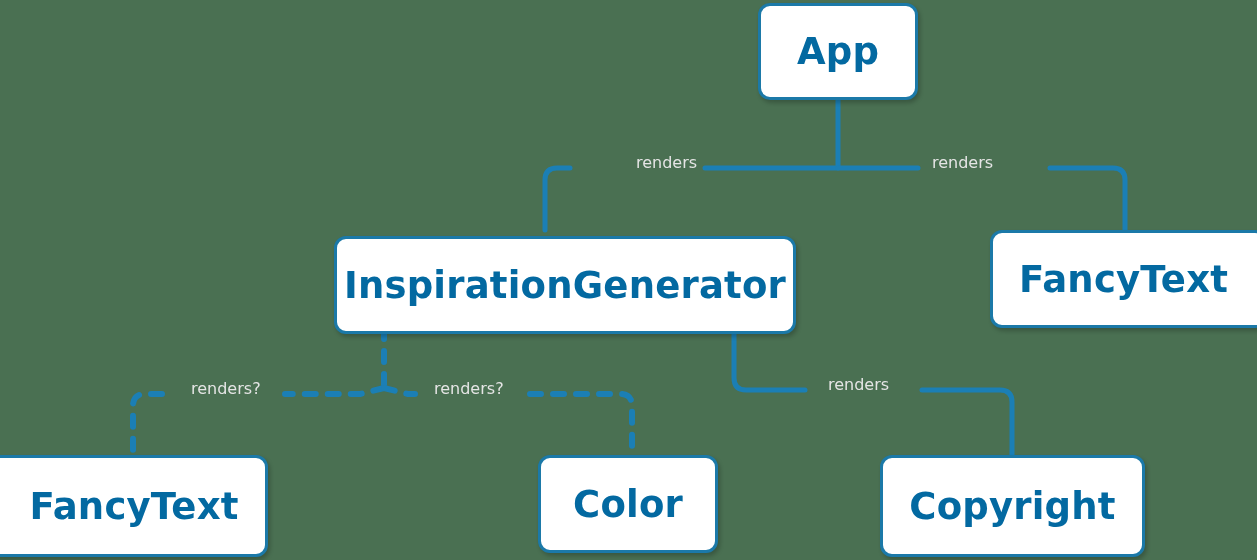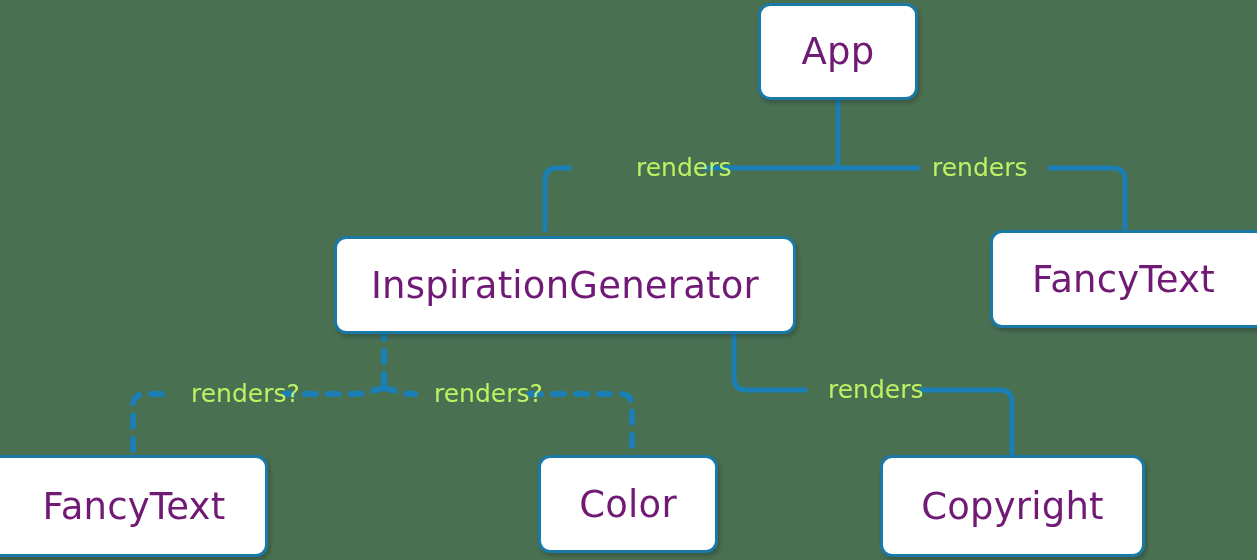--- a/index.html
+++ b/index.html
@@ -32,31 +32,31 @@
     border: 3px solid #1b79a8;
     border-radius: 12px;
     box-sizing: border-box;
     display: flex;
     align-items: center;
     justify-content: center;
     box-shadow: 2px 3px 4px rgba(0,0,0,0.22);
     z-index: 3;
   }
   .node-label {
-    color: #701a75;
+    color: #0369a1;
     font-size: 37px;
-    font-weight: 400;
+    font-weight: 700;
     letter-spacing: 0.2px;
     white-space: nowrap;
     line-height: 1;
   }
   .edge-label {
     position: absolute;
-    color: #bef264;
-    font-size: 25px;
+    color: #e5e5e5;
+    font-size: 16px;
     font-weight: 400;
     white-space: nowrap;
     z-index: 4;
     line-height: 1;
   }
 </style>
 </head>
 <body>
 
 <div id="diagram-root">

